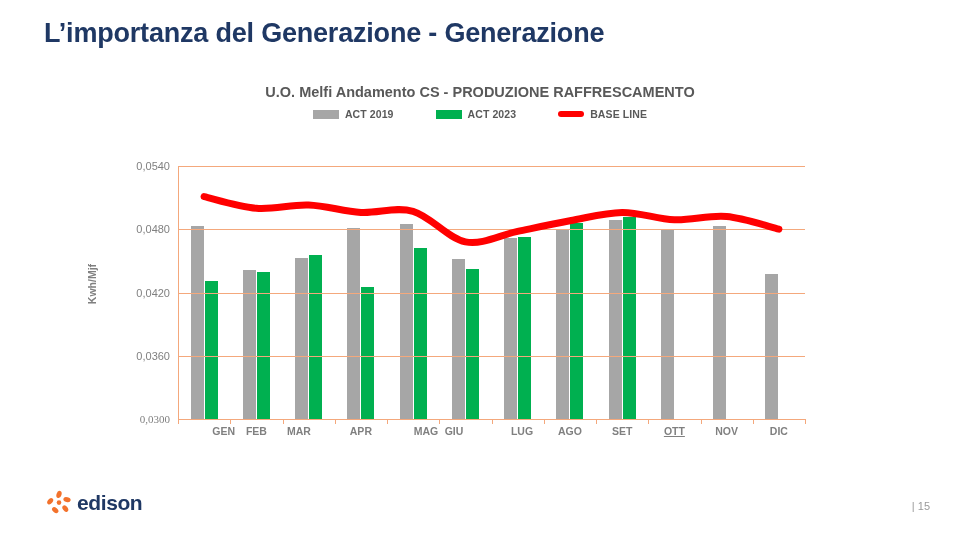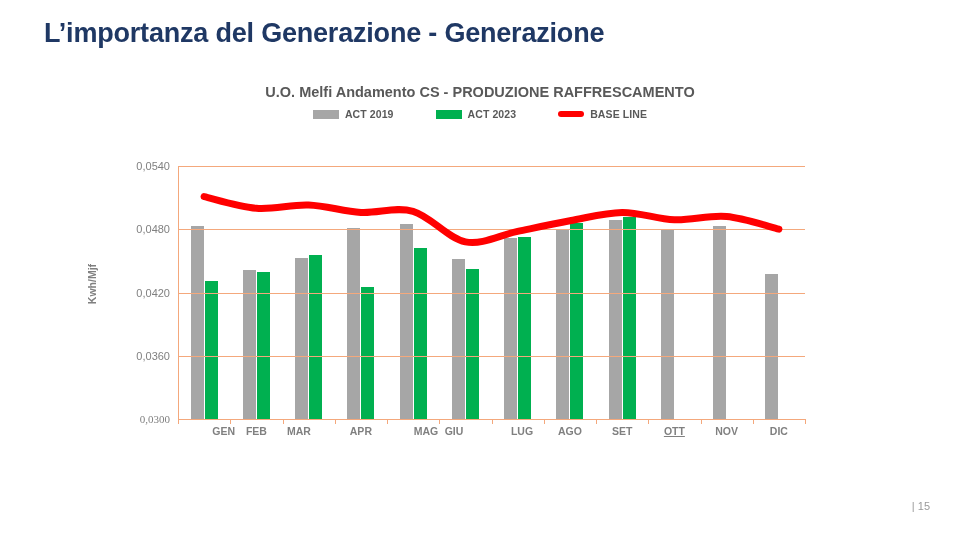--- a/index.html
+++ b/index.html
@@ -183,14 +183,29 @@
       <div class="xlabel" style="left: 321px; margin-left: 23px;">LUG</div>
       <div class="xlabel" style="left: 391.875px;">AGO</div>
       <div class="xlabel" style="left: 444.125px;">SET</div>
       <div class="xlabel" style="left: 496.375px; text-decoration: underline;">OTT</div>
       <div class="xlabel" style="left: 548.625px;">NOV</div>
       <div class="xlabel" style="left: 600.875px;">DIC</div>
     </div>
 </div>
 
 <div class="footer">
+  <div class="logo">
+    <span class="logo-mark">
+      <svg width="26" height="26" viewBox="0 0 26 26">
+        <g fill="#F3722C">
+          <ellipse cx="13" cy="4.4" rx="2.5" ry="3.7" transform="rotate(18 13 4.4)"></ellipse>
+          <ellipse cx="21" cy="9.6" rx="3.7" ry="2.4" transform="rotate(14 21 9.6)"></ellipse>
+          <ellipse cx="19.3" cy="18.6" rx="2.4" ry="3.6" transform="rotate(-38 19.3 18.6)"></ellipse>
+          <ellipse cx="9.2" cy="20.1" rx="3.6" ry="2.4" transform="rotate(38 9.2 20.1)"></ellipse>
+          <ellipse cx="4.2" cy="11.2" rx="2.4" ry="3.6" transform="rotate(40 4.2 11.2)"></ellipse>
+          <circle cx="13" cy="12.6" r="2.3"></circle>
+        </g>
+      </svg>
+    </span>
+    <span class="logo-text">edison</span>
+  </div>
   <div class="page-num">| 15</div>
 </div>
 
 </body></html>

